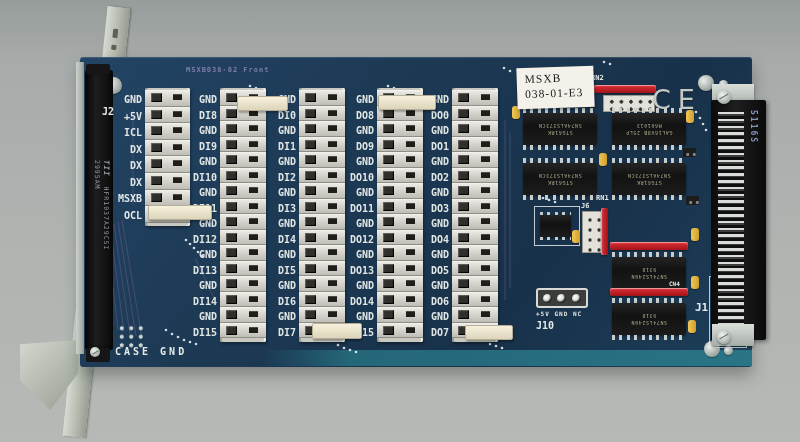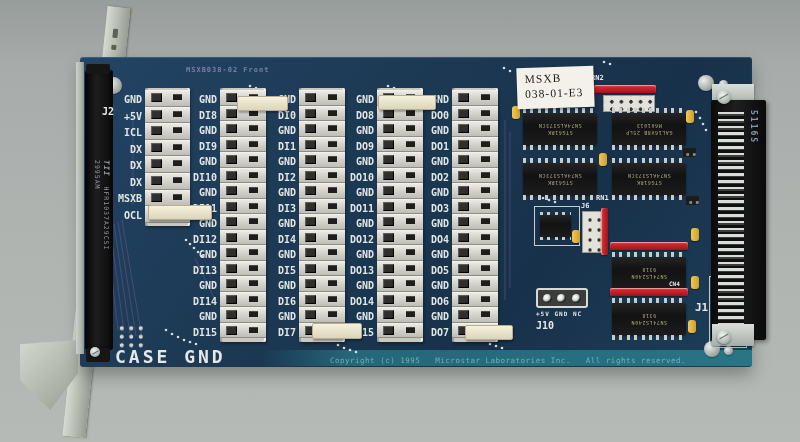--- a/index.html
+++ b/index.html
@@ -23,21 +23,21 @@
   .pcb{left:80px;top:57px;width:672px;height:310px;border-radius:3px;
       background:linear-gradient(128deg,#234465 0%,#1d3a55 35%,#18314a 68%,#1d3e59 100%);
       box-shadow:0 8px 16px rgba(40,45,45,.38), inset 0 1px 1px rgba(255,255,255,.14)}
   .pcb-teal-band{left:260px;top:350px;width:492px;height:16px;
       background:linear-gradient(90deg,rgba(32,95,110,0),rgba(38,112,128,.85) 18%,rgba(42,122,138,.9));}
 
   
   .silk{color:#e4e9e7;font-weight:bold;letter-spacing:0}
   .silk-top{left:186px;top:66px;font-size:7px;color:#8583b2;font-weight:bold;letter-spacing:1px;opacity:.9}
   .copyright{left:330px;top:356px;font-size:7.5px;color:rgba(175,225,226,.55);letter-spacing:.5px;white-space:pre}
-  .case-gnd{left:115px;top:346px;font-size:18px;letter-spacing:3px}
+  .case-gnd{left:115px;top:346px;font-size:10px;letter-spacing:3px}
   .ce{left:652px;top:84px;font-family:"DejaVu Sans",sans-serif;font-size:27px;letter-spacing:7px;
       color:#c6cac7;text-shadow:0 1px 1px rgba(0,0,0,.4)}
 
   
   .tblock{background:#c9c8c1;box-shadow:inset 2px 0 0 #9e9d96, inset -2px 0 0 #f0f0e8,
       1px 2px 3px rgba(0,0,0,.35);border-radius:2px}
   .tcell{position:relative;border-top:1px solid #f2f1ea;border-bottom:1px solid #8e8e86;
       background:linear-gradient(180deg,#eceae4 0%,#d6d4cd 45%,#bfbeb6 100%)}
   .cellA{height:14.6px}.cellB{height:13.5px}
   .thole{position:absolute;left:6px;top:2px;width:11px;height:9px;background:#302f2b;
@@ -189,21 +189,20 @@
     <div class="vtext" style="position:absolute;left:7px;top:90px;height:170px">
       <span class="vlogo">TII</span><span>HFR1037A29CSI</span><br>
       <span>2995AM</span>
     </div>
   </div>
   <div class="abs connL-cap" style="top:64px;height:10px"></div>
   <div class="abs connL-cap" style="top:348px;height:14px"></div>
   <div class="abs screw" style="left:90px;top:347px;width:10px;height:10px"></div>
 
   <div class="abs silk-top">MSXB038-02 Front</div>
-  <div class="abs copyright">Copyright (c) 1995   Microstar Laboratories Inc.   All rights reserved.</div>
   <div class="abs silk case-gnd">CASE GND</div>
   <div class="abs viagrid" style="left:117px;top:324px;width:29px;height:27px"></div>
   <div class="abs lbl" style="left:102px;top:106px;font-size:10px">J2</div>
 
   <div class="abs tlabels" style="left:98px;top:92px;width:44px">
     <div class="tlabel rowA">GND</div>
       <div class="tlabel rowA">+5V</div>
       <div class="tlabel rowA">ICL</div>
       <div class="tlabel rowA">DX</div>
       <div class="tlabel rowA">DX</div>
@@ -586,20 +585,21 @@
   <div class="abs lever" style="left:148px;top:205px;width:62px;height:13px"></div>
   <div class="abs lever" style="left:237px;top:96px;width:49px;height:13px"></div>
   <div class="abs lever" style="left:312px;top:323px;width:48px;height:14px"></div>
   <div class="abs lever" style="left:378px;top:95px;width:56px;height:13px"></div>
   <div class="abs lever" style="left:465px;top:325px;width:46px;height:13px"></div>
 
   <div class="abs lbl" style="left:591px;top:74px;font-size:7px">RN2</div>
   <div class="abs sip" style="left:594px;top:85px;width:62px;height:8px"></div>
   <div class="abs header" style="left:603px;top:95px;width:50px;height:15px;background-size:9.6px 7.5px;background-position:3px 2px"></div>
 
+  <div class="abs ce">CE</div>
 
   <div class="abs dip20" style="left:523px;top:108px">
     <div class="dippins"></div>
     <div class="dipbody">
         <div class="icmark"><span>STG61RK</span><br><span>SN74ALS373CN</span></div>
       </div>
     <div class="dippins"></div>
   </div>
   <div class="abs dip20" style="left:612px;top:108px">
     <div class="dippins"></div>

